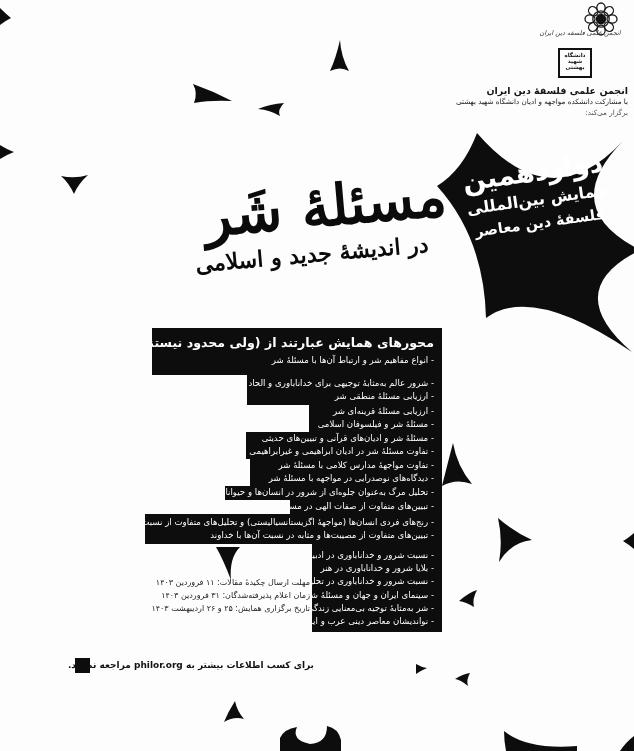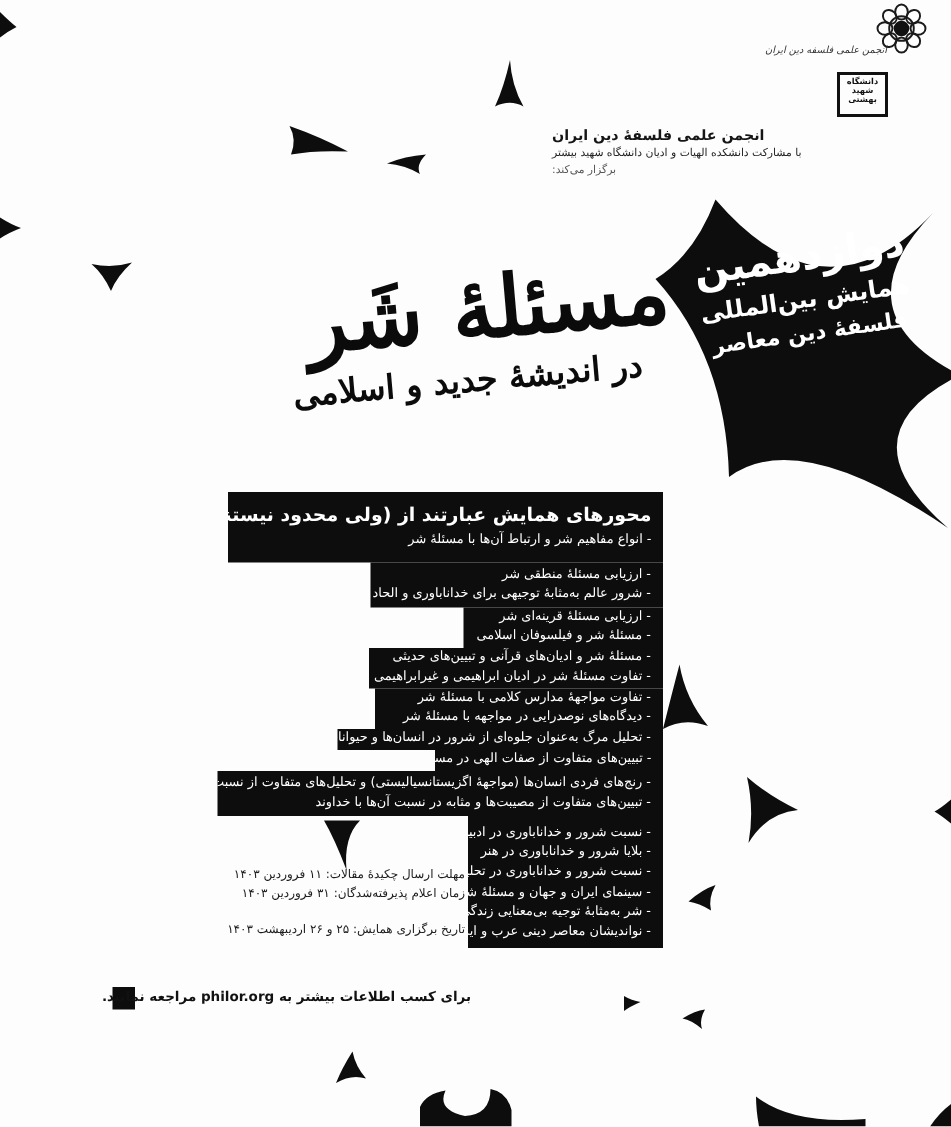--- a/index.html
+++ b/index.html
@@ -5,33 +5,33 @@
   html,body{margin:0;padding:0;}
   .poster{
     position:relative; width:634px; height:751px; overflow:hidden;
     background:#fdfdfd; font-family:"DejaVu Sans", sans-serif; color:#0d0d0d;
   }
   .deco{position:absolute; inset:0; z-index:1;}
 
   
   .rosette{position:absolute; top:2px; right:16px; z-index:2;}
   .rosette-script{
-    position:absolute; top:30px; right:32px; width:92px; z-index:2;
-    font-size:6.5px; color:#333; text-align:left; direction:rtl;
+    position:absolute; top:30px; right:8px; width:92px; z-index:2;
+    font-size:6.5px; color:#333; text-align:center; direction:rtl;
     font-style:italic; letter-spacing:.3px; line-height:7px;
   }
   .seal{
     position:absolute; top:48px; right:42px; width:34px; height:30px; z-index:2;
     border:2.5px solid #111; box-sizing:border-box; overflow:hidden;
     font-size:5.5px; font-weight:bold; line-height:6px; direction:rtl;
     text-align:center; padding-top:2px; color:#111;
   }
   .org-block{
     position:absolute; top:84px; right:6px; z-index:2;
-    text-align:left; direction:rtl; width:260px;
+    text-align:right; direction:rtl; width:260px;
   }
   .org-line1{font-size:9.5px; font-weight:bold; line-height:13px; color:#151515;}
   .org-line2{font-size:7.2px; line-height:10px; color:#222;}
   .org-line3{font-size:7.2px; line-height:11px; color:#555;}
 
   
   .badge-text{
     position:absolute; left:452px; top:156px; width:168px; z-index:3;
     transform:rotate(-8deg); transform-origin:center;
     color:#fff; text-align:center; direction:rtl;
@@ -79,21 +79,21 @@
   .band-7{width:152px; height:14px;}
   .band-8{width:297px; height:30px; padding-top:2px;}
   .band-9{width:130px; height:88px; padding-top:5px;}
 
   
   .schedule{
     position:absolute; top:576px; right:324px; z-index:2;
     text-align:right; direction:rtl; color:#1c1c1c;
     font-size:8px; line-height:13px; white-space:nowrap;
   }
-  .schedule .gap{margin-top:11px;}
+  .schedule .gap{margin-top:0;}
 
   
   .footer{position:absolute; top:654px; left:0; width:320px; z-index:2;}
   .footer-square{position:absolute; left:75px; top:4px; width:15px; height:15px; background:#0d0d0d;}
   .footer-text{
     position:absolute; left:96px; top:0; width:218px;
     font-size:9px; font-weight:bold; direction:rtl; text-align:right;
     line-height:22px; white-space:nowrap; color:#111;
   }
 </style>
@@ -142,43 +142,43 @@
       <circle cx="17" cy="17" r="8.2"></circle>
     </g>
     <circle cx="17" cy="17" r="5.2" fill="#111"></circle>
   </svg>
   <div class="rosette-script">انجمن علمی فلسفه دین ایران</div>
 
   <div class="seal">دانشگاه شهید بهشتی</div>
 
   <div class="org-block">
     <div class="org-line1">انجمن علمی فلسفهٔ دین ایران</div>
-    <div class="org-line2">با مشارکت دانشکده الهیات و ادیان دانشگاه شهید بیشتر</div>
+    <div class="org-line2">با مشارکت دانشکده مواجهه و ادیان دانشگاه شهید بهشتی</div>
     <div class="org-line3">برگزار می‌کند:</div>
   </div>
 
   <div class="badge-text">
     <div class="badge-l1">دوازدهمین</div>
     <div class="badge-l2">همایش بین‌المللی</div>
     <div class="badge-l3">فلسفهٔ دین معاصر</div>
   </div>
 
   <div class="title-block">
     <div class="title-main">مسئلهٔ شَر</div>
     <div class="title-sub">در اندیشهٔ جدید و اسلامی</div>
   </div>
 
   <div class="topics">
     <div class="band band-header">
       <div class="topics-header">محورهای همایش عبارتند از (ولی محدود نیستند به):</div>
       <div class="tline">- انواع مفاهیم شر و ارتباط آن‌ها با مسئلهٔ شر</div>
     </div>
     <div class="band band-2">
+      <div class="tline">- شرور عالم به‌مثابهٔ توجیهی برای خداناباوری و الحاد</div>
       <div class="tline">- ارزیابی مسئلهٔ منطقی شر</div>
-      <div class="tline">- شرور عالم به‌مثابهٔ توجیهی برای خداناباوری و الحاد</div>
     </div>
     <div class="band band-3">
       <div class="tline">- ارزیابی مسئلهٔ قرینه‌ای شر</div>
       <div class="tline">- مسئلهٔ شر و فیلسوفان اسلامی</div>
     </div>
     <div class="band band-4">
       <div class="tline">- مسئلهٔ شر و ادیان‌های قرآنی و تبیین‌های حدیثی</div>
       <div class="tline">- تفاوت مسئلهٔ شر در ادیان ابراهیمی و غیرابراهیمی</div>
     </div>
     <div class="band band-5">

